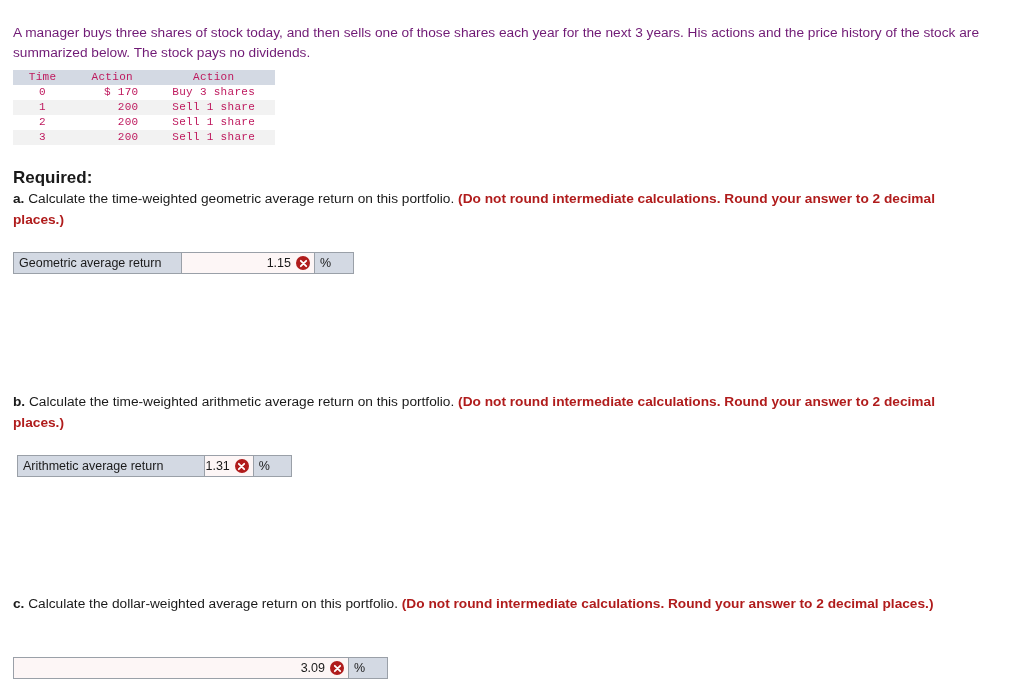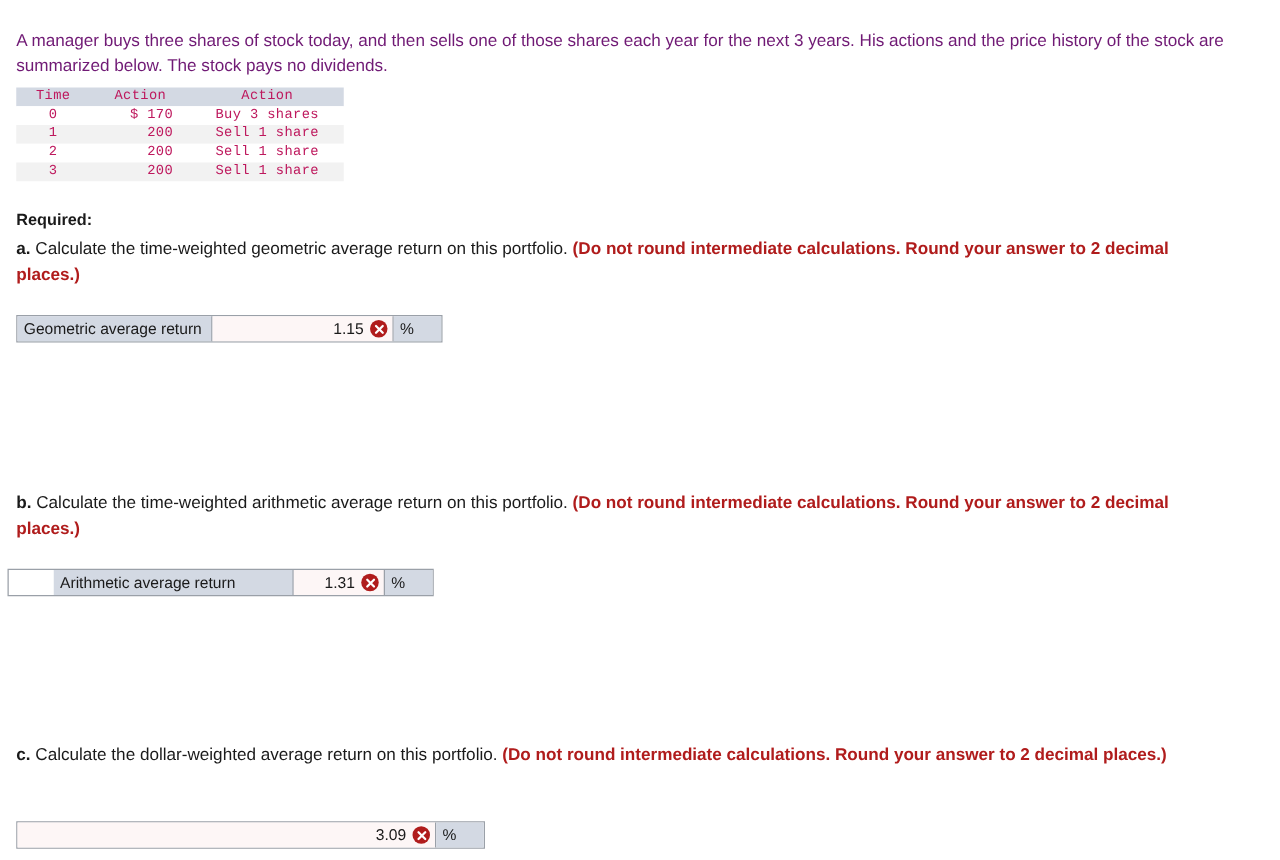--- a/index.html
+++ b/index.html
@@ -66,21 +66,21 @@
   .data-table .col-price { width: 70px; text-align: right; padding-right: 14px; }
   .data-table .col-action { width: 130px; margin-top: 34px; }
   .data-table th.col-price { text-align: center; padding-right: 0; }
 
   
   .required-label {
     position: absolute;
     left: 13px;
     top: 168px;
     font-weight: bold;
-    font-size: 13px;
+    font-size: 17px;
   }
 
   .question {
     position: absolute;
     left: 13px;
     width: 975px;
     font-size: 13.7px;
     line-height: 21px;
   }
   .question .qlabel { font-weight: bold; }
@@ -96,34 +96,34 @@
   .answer-row {
     position: absolute;
     display: flex;
     align-items: stretch;
     height: 22px;
     border: 1px solid #9aa0a8;
     box-sizing: border-box;
     background: #ffffff;
   }
   #answer-a { left: 13px; top: 252px; width: 341px; }
-  #answer-b { left: 6px; top: 455px; width: 341px; padding-left: 36px; }
+  #answer-b { left: 17px; top: 455px; width: 275px; }
   #answer-c { left: 13px; top: 657px; width: 375px; }
 
   .answer-label {
     background: #d3d9e3;
     display: flex;
     align-items: center;
     padding-left: 5px;
     font-size: 12.5px;
     color: #1a1a1a;
     border-right: 1px solid #9aa0a8;
     box-sizing: border-box;
   }
-  #answer-a .answer-label { width: 156px; }
+  #answer-a .answer-label { width: 168px; }
   #answer-b .answer-label { width: 192px; }
   #answer-c .answer-label { width: 226px; }
 
   .answer-value {
     background: #fdf6f6;
     display: flex;
     align-items: center;
     justify-content: flex-end;
     padding-right: 4px;
     font-size: 12.5px;

